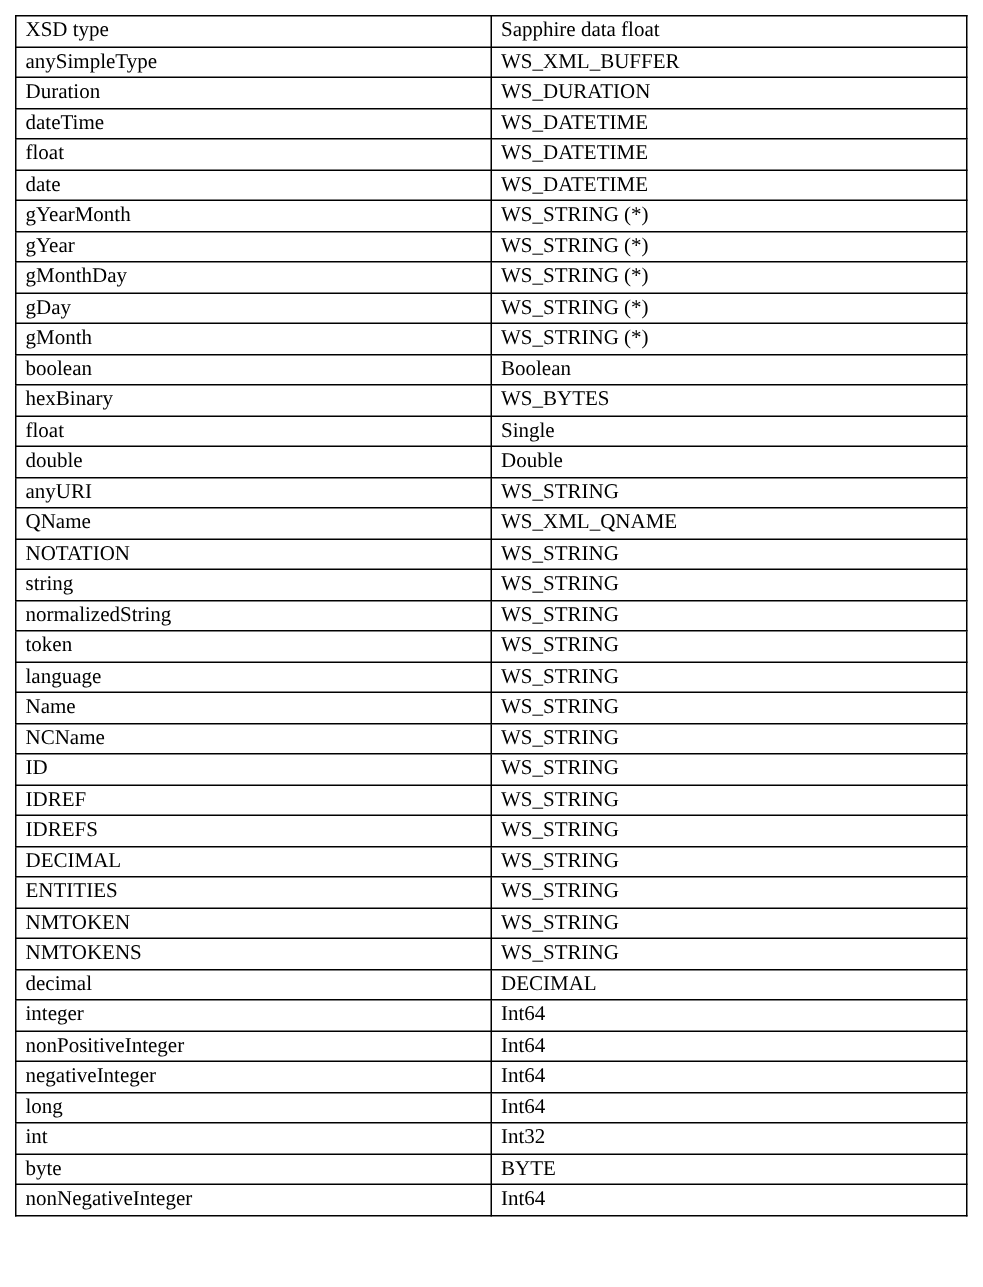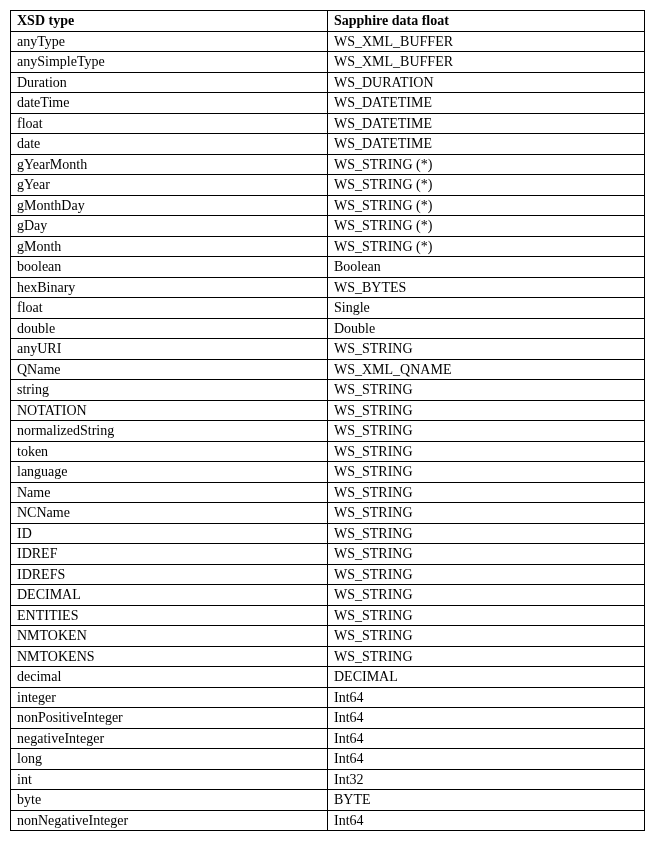--- a/index.html
+++ b/index.html
@@ -14,41 +14,37 @@
       width: 635px;
     }
     th, td {
       border: 1px solid black;
       padding: 1px 6px;
       text-align: left;
       vertical-align: top;
       line-height: 1.25;
     }
     th {
-      font-weight: bold;
+      font-weight: normal;
     }
     th:first-child, td:first-child {
       width: 50%;
     }
   </style>
 </head>
 <body>
 
 <table>
   <thead>
     <tr>
       <th>XSD type</th>
       <th>Sapphire data float</th>
     </tr>
   </thead>
   <tbody id="table-body">
-  <tr>
-        <td>anyType</td>
-        <td>WS_XML_BUFFER</td>
-      </tr>
       <tr>
         <td>anySimpleType</td>
         <td>WS_XML_BUFFER</td>
       </tr>
       <tr>
         <td>Duration</td>
         <td>WS_DURATION</td>
       </tr>
       <tr>
         <td>dateTime</td>
@@ -100,25 +96,25 @@
       </tr>
       <tr>
         <td>anyURI</td>
         <td>WS_STRING</td>
       </tr>
       <tr>
         <td>QName</td>
         <td>WS_XML_QNAME</td>
       </tr>
       <tr>
-        <td>string</td>
+        <td>NOTATION</td>
         <td>WS_STRING</td>
       </tr>
       <tr>
-        <td>NOTATION</td>
+        <td>string</td>
         <td>WS_STRING</td>
       </tr>
       <tr>
         <td>normalizedString</td>
         <td>WS_STRING</td>
       </tr>
       <tr>
         <td>token</td>
         <td>WS_STRING</td>
       </tr>

